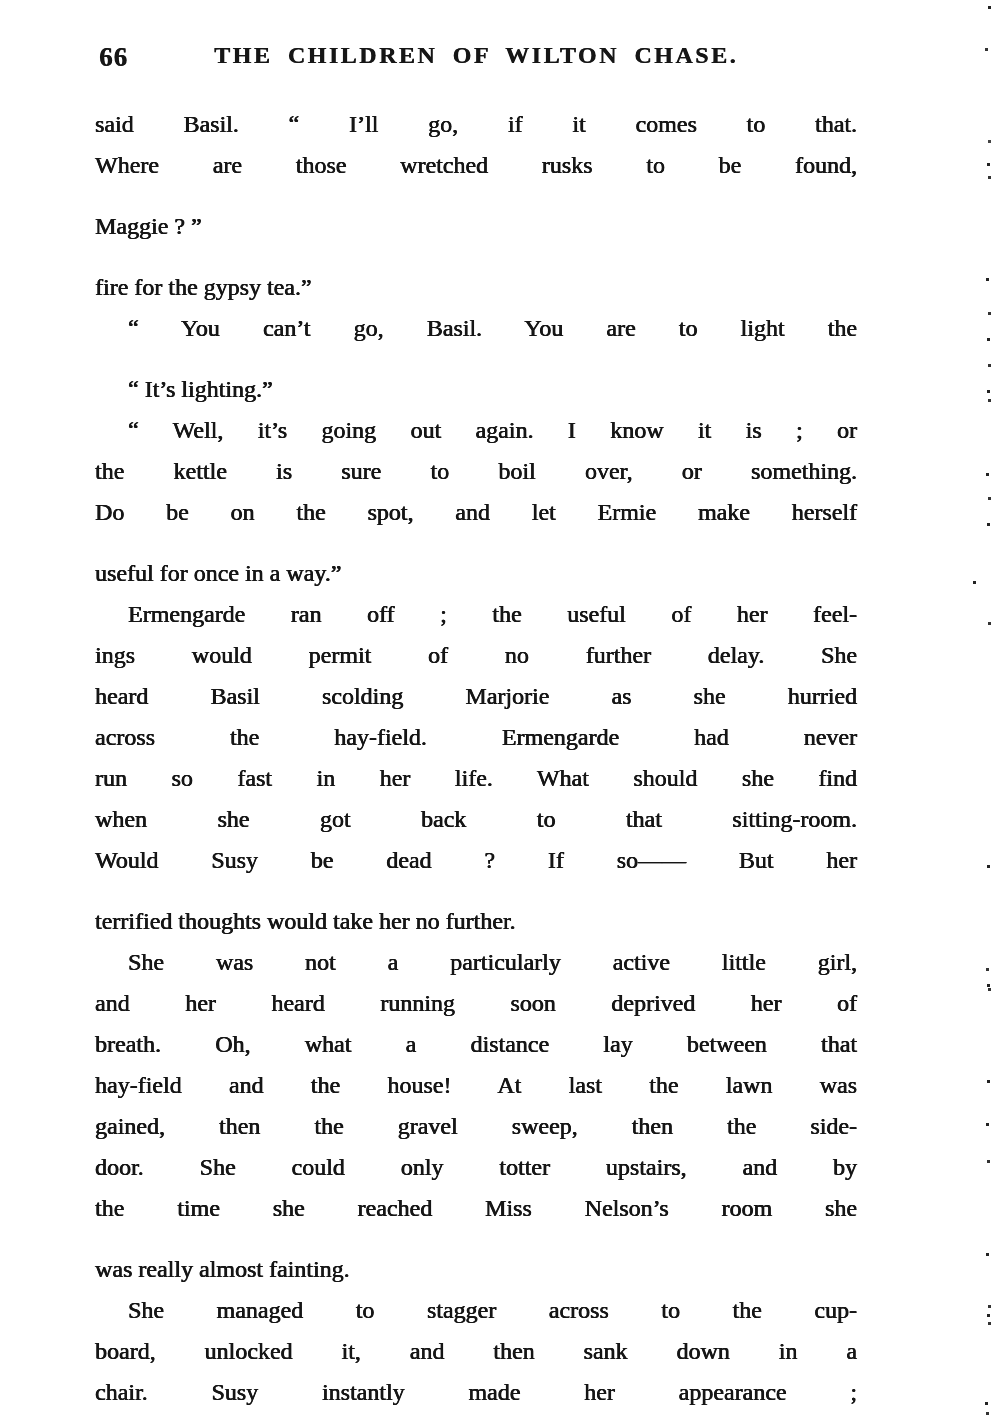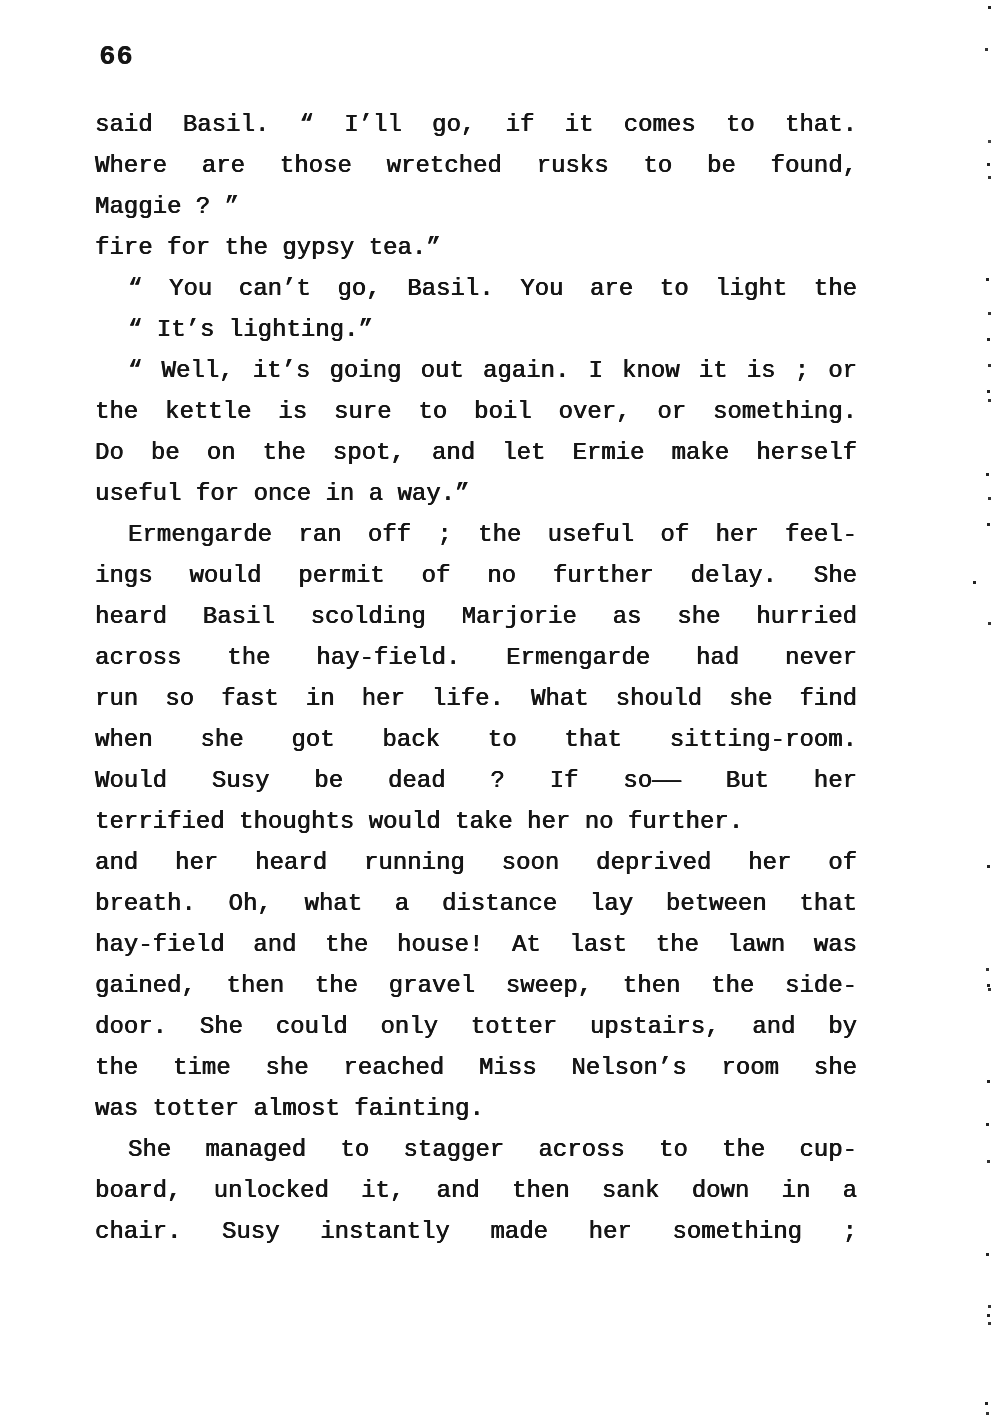--- a/index.html
+++ b/index.html
@@ -13,21 +13,20 @@
     position: relative;
     overflow: hidden;
     font-family: "Liberation Serif", "DejaVu Serif", serif;
     color: #161616;
   }
   .page {
     position: absolute;
     left: 95px;
     top: 42px;
     width: 762px;
-    font-family: Liberation Mono, monospace;
   }
   .running-header {
     position: relative;
     height: 34px;
     margin-bottom: 28px;
   }
   .page-number {
     position: absolute;
     left: 4px;
     top: 0;
@@ -53,20 +52,21 @@
   .line {
     text-align: justify;
     text-align-last: justify;
     white-space: normal;
     height: 41px;
     overflow: visible;
   }
   .line.short {
     text-align: left;
     text-align-last: left;
+    margin-top: 20px;
   }
   .line.indent {
     padding-left: 33px;
   }
   
   .scan-noise {
     position: absolute;
     left: 988px;
     top: 0;
     width: 3px;
@@ -85,20 +85,21 @@
 </style>
 </head>
 <body>
 
 <div class="scan-noise"></div>
 
 <div class="page">
 
   <div class="running-header">
     <span class="page-number">66</span>
+    <div class="running-title">THE CHILDREN OF WILTON CHASE.</div>
   </div>
 
   <div class="body-text">
 
     <div>
       <div class="line">said Basil. “ I’ll go, if it comes to that.</div>
       <div class="line">Where are those wretched rusks to be found,</div>
       <div class="line short">Maggie ? ”</div>
     </div>
 
@@ -123,29 +124,30 @@
       <div class="line">ings would permit of no further delay. She</div>
       <div class="line">heard Basil scolding Marjorie as she hurried</div>
       <div class="line">across the hay-field. Ermengarde had never</div>
       <div class="line">run so fast in her life. What should she find</div>
       <div class="line">when she got back to that sitting-room.</div>
       <div class="line">Would Susy be dead ? If so—— But her</div>
       <div class="line short">terrified thoughts would take her no further.</div>
     </div>
 
     <div>
+      <div class="line indent">She was not a particularly active little girl,</div>
       <div class="line">and her heard running soon deprived her of</div>
       <div class="line">breath. Oh, what a distance lay between that</div>
       <div class="line">hay-field and the house! At last the lawn was</div>
       <div class="line">gained, then the gravel sweep, then the side-</div>
       <div class="line">door. She could only totter upstairs, and by</div>
       <div class="line">the time she reached Miss Nelson’s room she</div>
-      <div class="line short">was totter almost fainting.</div>
+      <div class="line short">was really almost fainting.</div>
     </div>
 
     <div>
       <div class="line indent">She managed to stagger across to the cup-</div>
       <div class="line">board, unlocked it, and then sank down in a</div>
-      <div class="line">chair. Susy instantly made her something ;</div>
+      <div class="line">chair. Susy instantly made her appearance ;</div>
     </div>
 
   </div>
 </div>
 
 </body></html>

